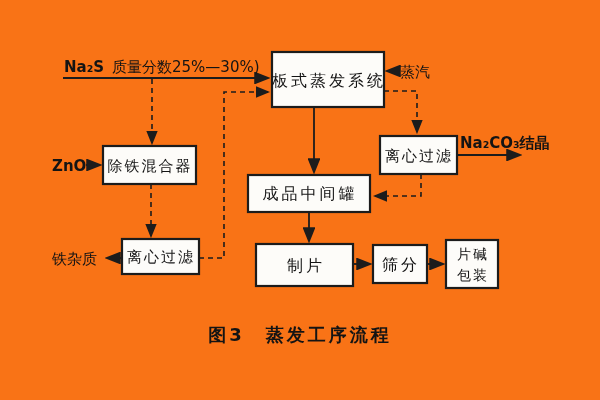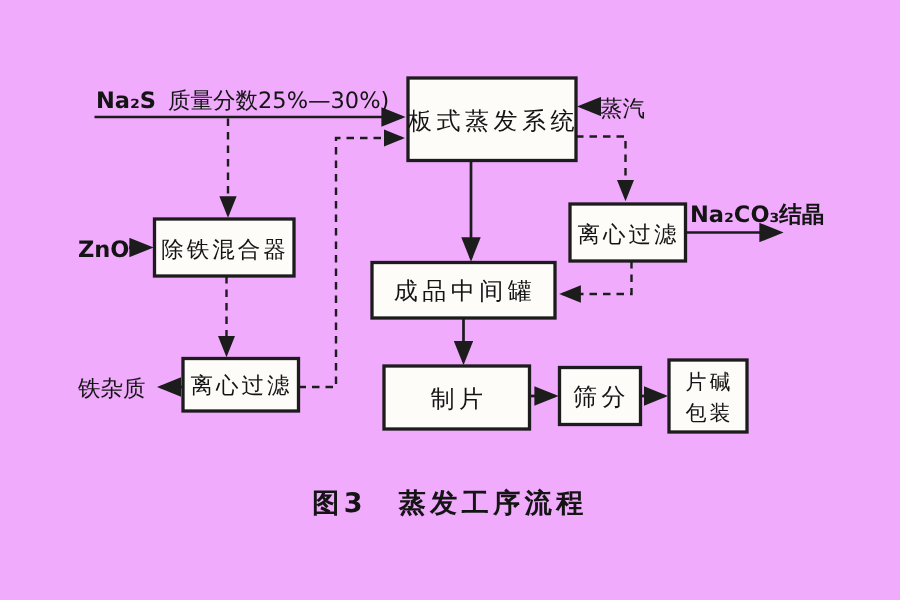--- a/index.html
+++ b/index.html
@@ -1,16 +1,16 @@
 <!DOCTYPE html>
 <html><head>
 <meta charset="utf-8">
 <style>
   html,body{margin:0;padding:0;background:#f2f0ea;}
-  .page{width:600px;height:400px;background:#f0abfc;position:relative;overflow:hidden;
+  .page{width:600px;height:400px;background:#f97316;position:relative;overflow:hidden;
         font-family:"DejaVu Sans",sans-serif;}
   svg{position:absolute;left:0;top:0;}
   .box{fill:#fdfcf9;stroke:#1c1c1c;stroke-width:2.2;}
   .ln{stroke:#1c1c1c;stroke-width:1.8;fill:none;}
   .dln{stroke:#1c1c1c;stroke-width:1.6;fill:none;stroke-dasharray:5 4;}
   text{fill:#141414;font-family:"DejaVu Sans",sans-serif;}
   .node-label{font-size:16px;letter-spacing:3px;text-anchor:middle;}
   .node-label-sm{font-size:15px;letter-spacing:2px;text-anchor:middle;}
   .pack-label{font-size:14px;letter-spacing:2px;text-anchor:middle;}
   .side-label{font-size:15px;}

